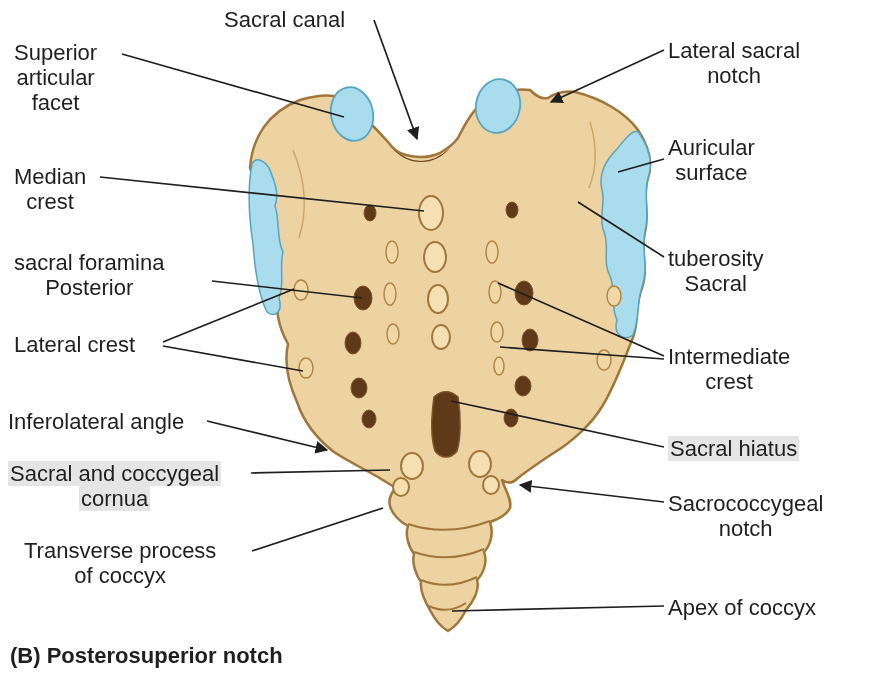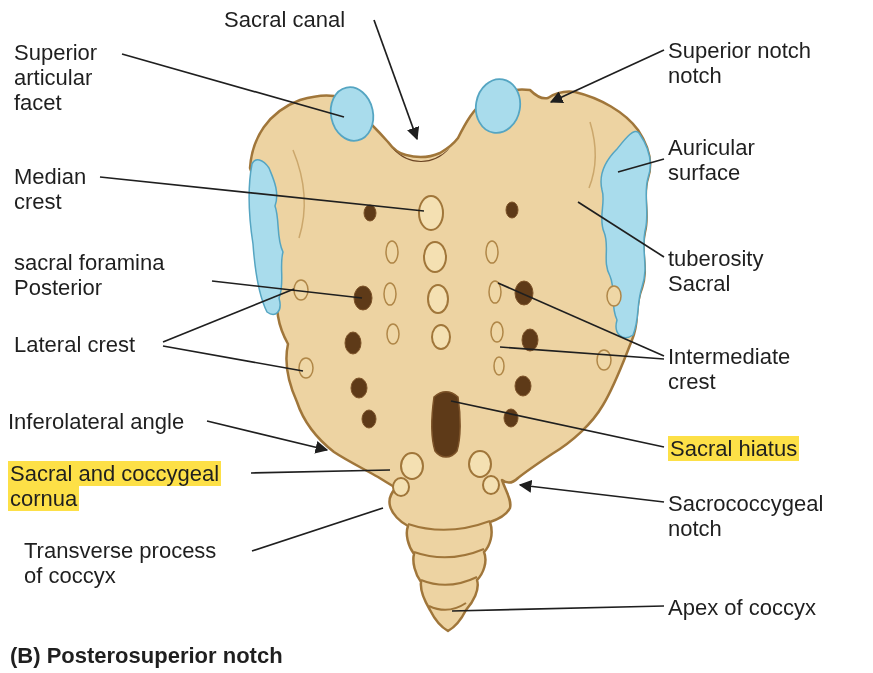--- a/index.html
+++ b/index.html
@@ -1,22 +1,22 @@
 <!DOCTYPE html>
 <html><head>
 <meta charset="utf-8">
 <style>
   html,body{margin:0;padding:0;background:#fff;}
   .stage{
     position:relative;width:873px;height:673px;background:#ffffff;
     font-family:"Liberation Sans",sans-serif;color:#1f1f1f;overflow:hidden;
   }
   .stage svg{position:absolute;left:0;top:0;width:873px;height:673px;}
-  .lbl{position:absolute;font-size:22px;line-height:25px;white-space:nowrap;}
-  .lbl .hl{background:#fde047;padding:0 2px;}
+  .lbl{position:absolute;font-size:22px;line-height:25px;white-space:nowrap;text-align:center;}
+  .lbl .hl{background:#e5e5e5;padding:0 2px;}
   .caption{position:absolute;font-size:22px;font-weight:bold;white-space:nowrap;}
 </style>
 </head>
 <body>
 
 <div class="stage">
 
   <svg viewBox="0 0 873 673">
     <defs>
       <marker id="arrow" viewBox="0 0 10 10" refX="9" refY="5" markerWidth="7.5" markerHeight="7.5" orient="auto-start-reverse">
@@ -186,21 +186,21 @@
     <div><span class="hl">Sacral and coccygeal</span></div>
     <div><span class="hl">cornua</span></div>
   </div>
 
   <div class="lbl" style="left:24px;top:538px">
     <div>Transverse process</div>
     <div>of coccyx</div>
   </div>
 
   <div class="lbl" style="left:668px;top:38px">
-    <div>Superior notch</div>
+    <div>Lateral sacral</div>
     <div>notch</div>
   </div>
 
   <div class="lbl" style="left:668px;top:135px">
     <div>Auricular</div>
     <div>surface</div>
   </div>
 
   <div class="lbl" style="left:668px;top:246px">
     <div>tuberosity</div>

